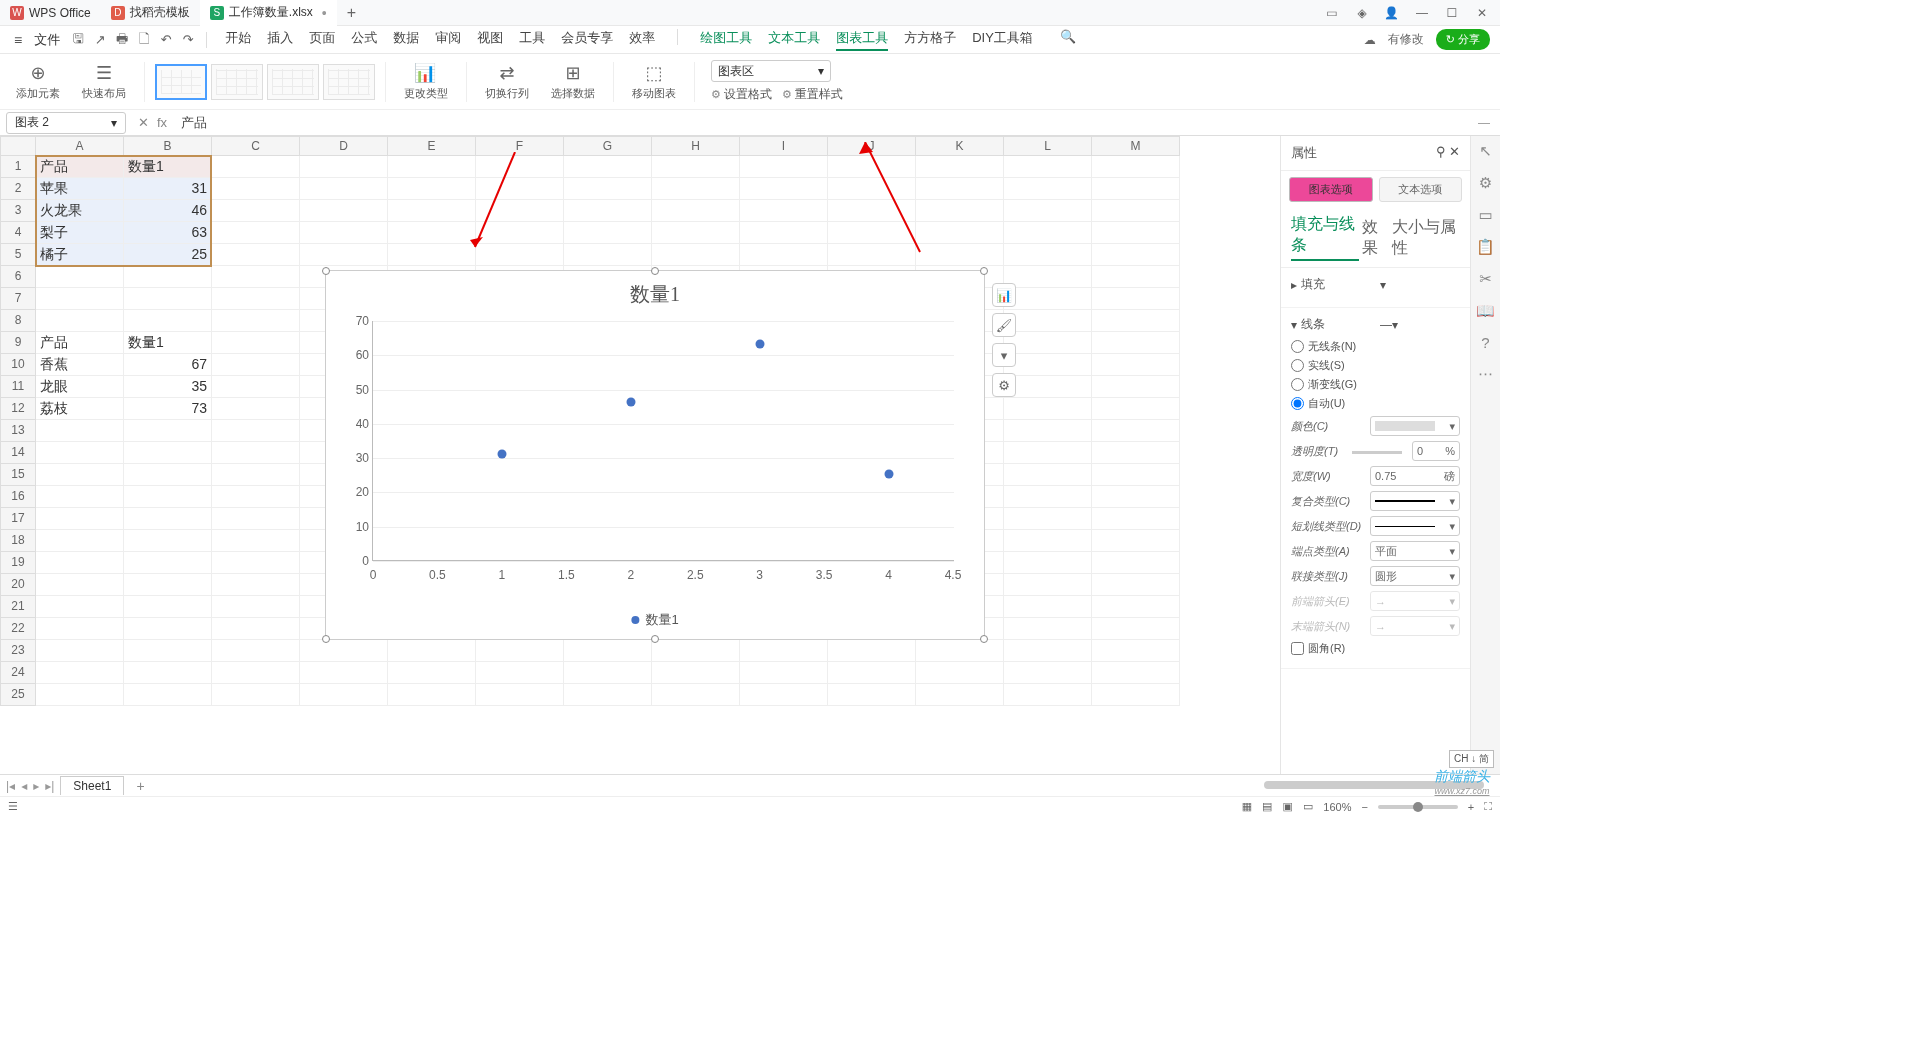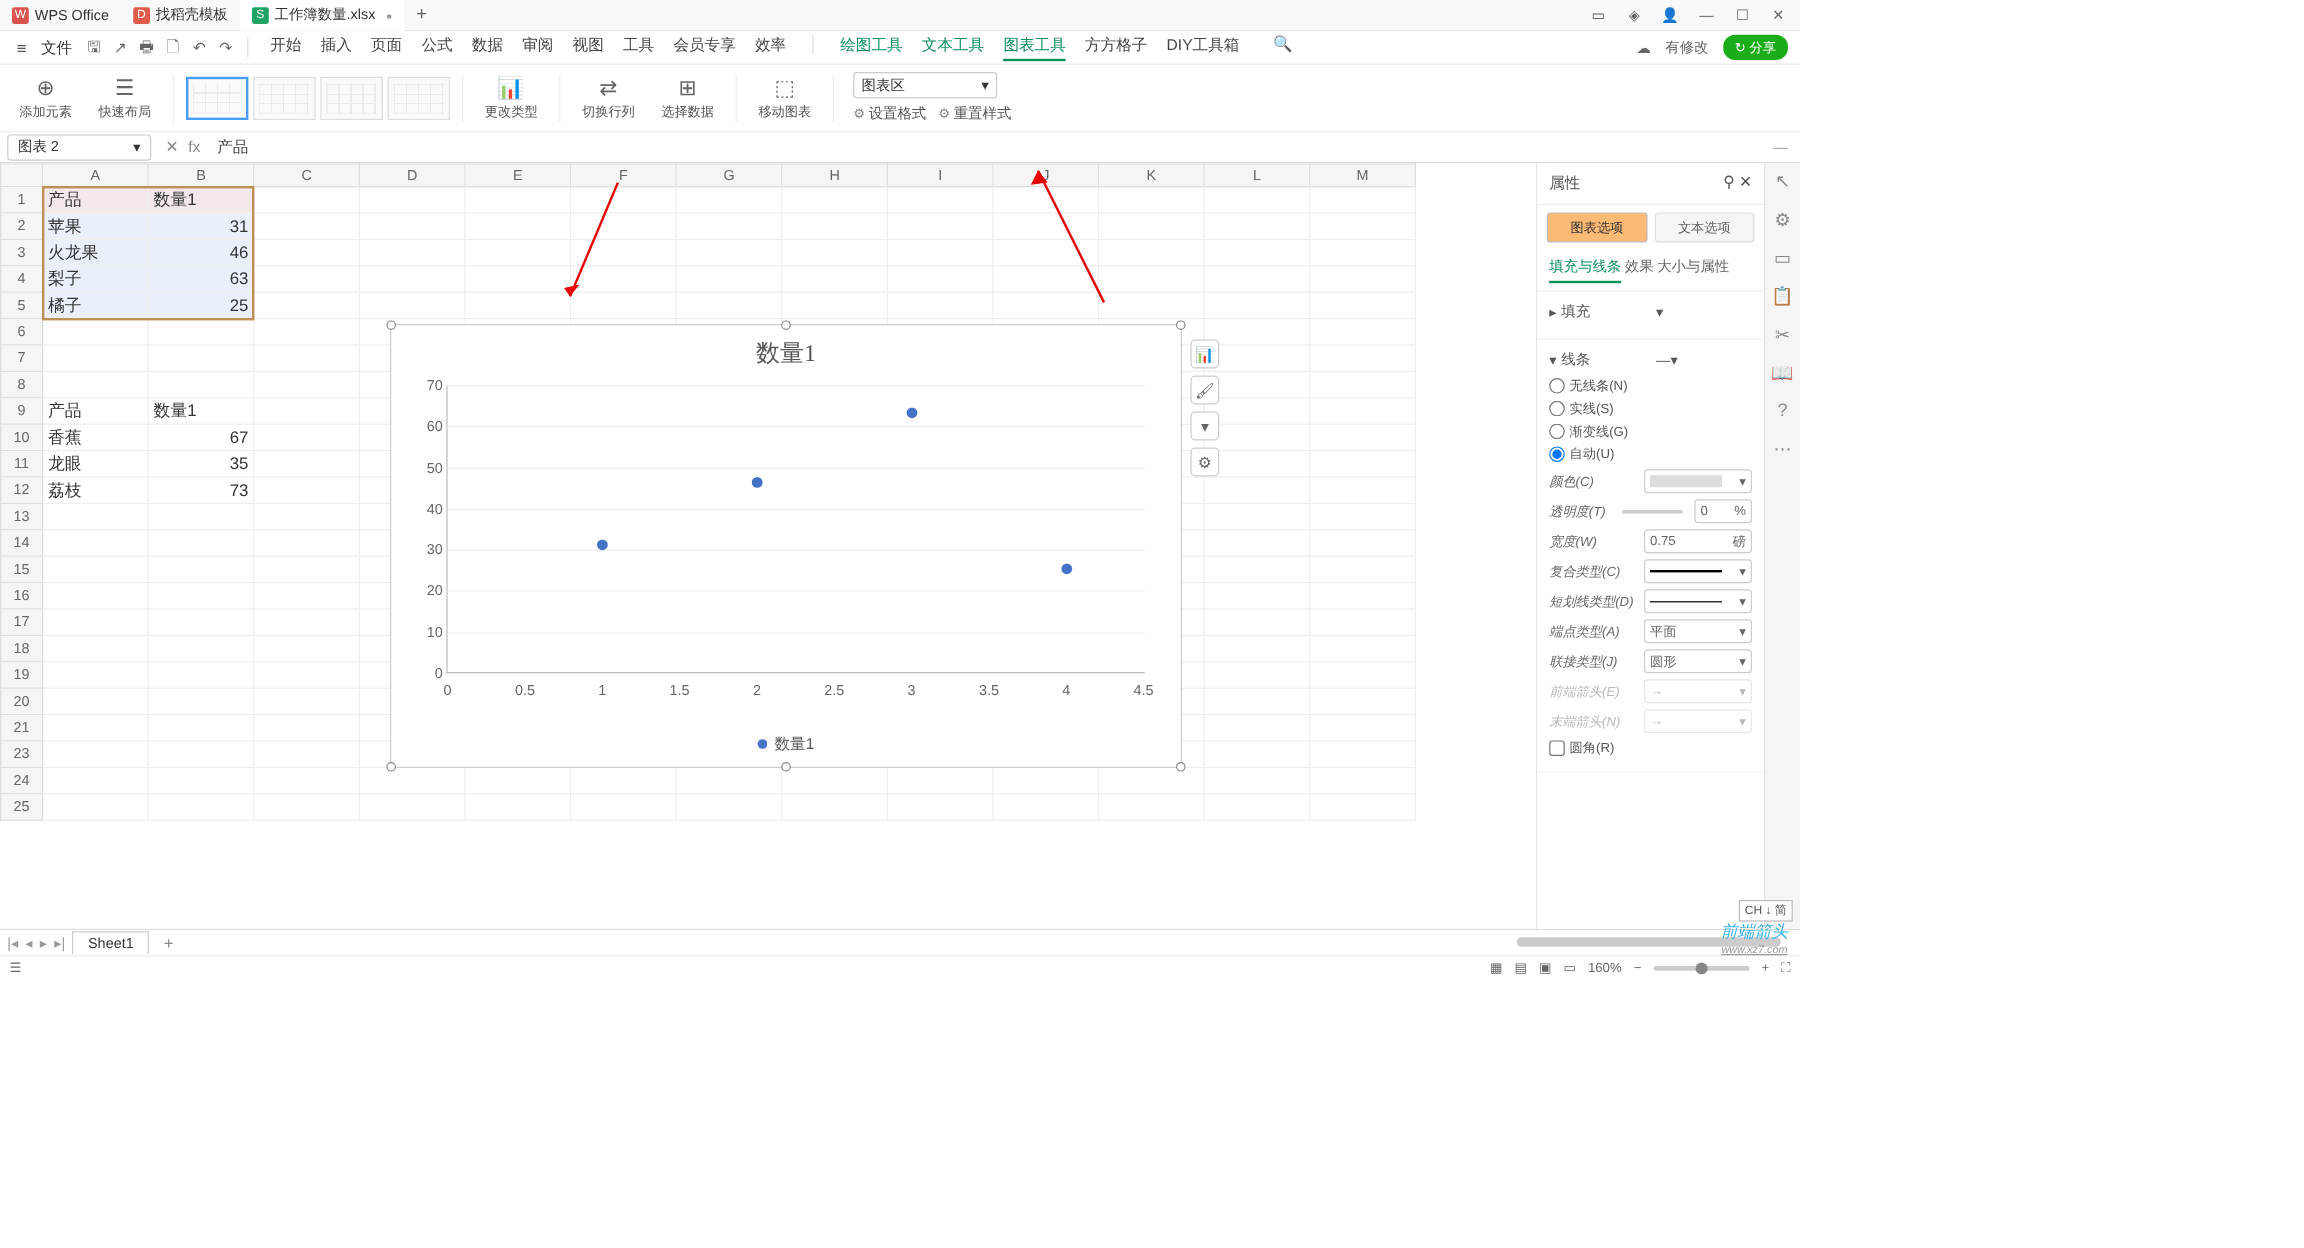--- a/index.html
+++ b/index.html
@@ -82,22 +82,22 @@
 
 
 .arrow { position: absolute; pointer-events: none; }
 .arrow svg line { stroke: #e60000; stroke-width: 2; }
 .arrow svg polygon { fill: #e60000; }
 
 
 .prop-head { padding: 8px 10px; font-size: 13px; display: flex; justify-content: space-between; border-bottom: 1px solid #eee; color: #555; }
 .prop-tabs { display: flex; padding: 6px 8px; gap: 6px; }
 .prop-tab { flex: 1; text-align: center; padding: 4px 0; font-size: 11px; border: 1px solid #ddd; border-radius: 3px; background: #f5f5f5; color: #666; }
-.prop-tab.active { background: #fdba74; border-color: #bbb; color: #333; }
-.prop-subtabs { display: flex; gap: 3px; padding: 6px 10px; font-size: 12px; border-bottom: 1px solid #eee; }
+.prop-tab.active { background: #ec4899; border-color: #bbb; color: #333; }
+.prop-subtabs { display: flex; gap: 3px; padding: 6px 10px; font-size: 16px; border-bottom: 1px solid #eee; align-items: center; }
 .prop-subtabs .st { color: #666; }
 .prop-subtabs .st.active { color: #0a8f5b; border-bottom: 2px solid #0a8f5b; padding-bottom: 3px; }
 .prop-section { padding: 8px 10px; border-bottom: 1px solid #f2f2f2; }
 .prop-section .sec-head { font-size: 12px; color: #555; margin-bottom: 6px; display: flex; align-items: center; gap: 4px; }
 .prop-row { display: flex; align-items: center; justify-content: space-between; margin: 5px 0; font-size: 11px; color: #666; }
 .prop-row .lbl { flex: 1; font-style: italic; }
 .prop-row .ctrl { width: 90px; height: 20px; border: 1px solid #ccc; border-radius: 3px; display: flex; align-items: center; padding: 0 4px; font-size: 11px; justify-content: space-between; }
 .radio { display: flex; align-items: center; gap: 4px; margin: 4px 0; font-size: 11px; color: #555; }
 .radio input { margin: 0; }
 .disabled { opacity: .45; }
@@ -580,20 +580,36 @@
           <div class="cell"></div>
           <div class="cell"></div>
           <div class="cell"></div>
           <div class="cell"></div>
           <div class="cell"></div>
           <div class="cell"></div>
           <div class="cell"></div>
         </div>
         <div class="row">
           <div class="rh">21</div>
+          <div class="cell"></div>
+          <div class="cell"></div>
+          <div class="cell"></div>
+          <div class="cell"></div>
+          <div class="cell"></div>
+          <div class="cell"></div>
+          <div class="cell"></div>
+          <div class="cell"></div>
+          <div class="cell"></div>
+          <div class="cell"></div>
+          <div class="cell"></div>
+          <div class="cell"></div>
+          <div class="cell"></div>
+        </div>
+        <div class="row">
+          <div class="rh">22</div>
           <div class="cell"></div>
           <div class="cell"></div>
           <div class="cell"></div>
           <div class="cell"></div>
           <div class="cell"></div>
           <div class="cell"></div>
           <div class="cell"></div>
           <div class="cell"></div>
           <div class="cell"></div>
           <div class="cell"></div>

